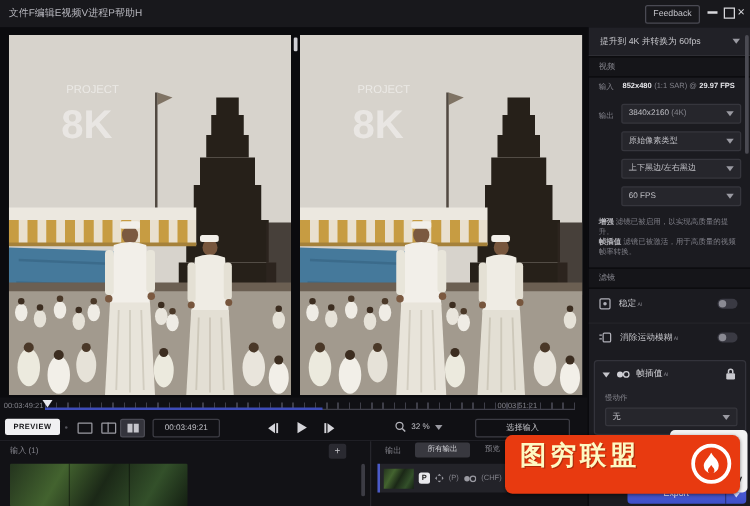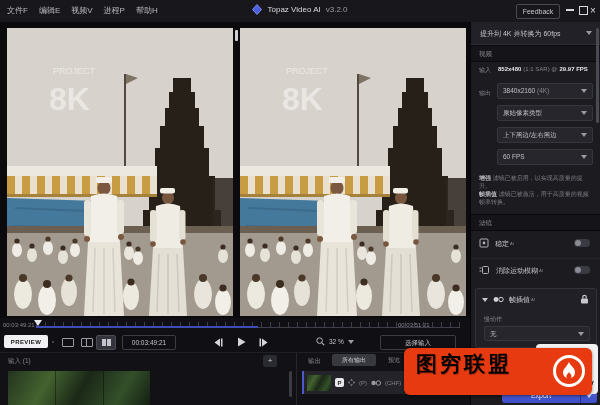--- a/index.html
+++ b/index.html
@@ -25,33 +25,26 @@
   .viewbtn{border:1px solid transparent;border-radius:2px;display:flex;align-items:center;justify-content:center;}
   .ticks{background:repeating-linear-gradient(90deg,#4a4a56 0,#4a4a56 1px,transparent 1px,transparent 9px);}
   .tabpill{display:flex;align-items:center;justify-content:center;border-radius:2px;}
 </style>
 </head>
 <body>
 
 <div class="win">
 
   <div class="abs" style="left:0;top:0;width:600px;height:22px;background:#18181c;border-bottom:1px solid #060608;">
-    <div class="abs" style="left:7px;top:6px;display:flex;gap:11px;">
+    <div class="abs" style="left:7px;top:6px;display:flex;">
       <span class="t8" style="color:#b8b8bf">文件F</span>
       <span class="t8" style="color:#b8b8bf">编辑E</span>
       <span class="t8" style="color:#b8b8bf">视频V</span>
       <span class="t8" style="color:#b8b8bf">进程P</span>
       <span class="t8" style="color:#b8b8bf">帮助H</span>
-    </div>
-    <div class="abs" style="left:0;top:4px;width:600px;display:flex;justify-content:center;align-items:center;gap:5px;pointer-events:none;">
-      <svg width="10" height="11" viewBox="0 0 10 11">
-        <polygon points="5,0.5 9.5,5.5 5,10.5 0.5,5.5" fill="#4a5fe0" stroke="#8ea0ff" stroke-width="0.8"></polygon>
-      </svg>
-      <span class="t8" style="color:#dadade">Topaz Video AI</span>
-      <span class="t8" style="color:#9a9aa2">v3.2.0</span>
     </div>
     <div class="abs" style="left:516px;top:4px;width:42px;height:13px;border:1px solid #4a4a53;border-radius:2px;display:flex;align-items:center;justify-content:center;">
       <span class="t7" style="color:#c5c5cb">Feedback</span>
     </div>
     <div class="abs winbtn" style="left:566px;top:9px;width:8px;height:2px;background:#d8d8dc;"></div>
     <div class="abs" style="left:579px;top:6px;width:7px;height:7px;border:1px solid #d8d8dc;"></div>
     <div class="abs winbtn" style="left:590px;top:6px;">×</div>
   </div>
 
   <div class="abs" style="left:0;top:22px;width:470px;height:296px;background:#0b0b0e;">
@@ -444,21 +437,21 @@
     <div style="width:16px;height:15px;border-left:1px solid rgba(0,0,0,0.35);display:flex;align-items:center;justify-content:center;">
       <span class="chev" style="border-top-color:#dfe3ff;"></span>
     </div>
   </div>
 
   <div class="abs" style="left:400px;top:342px;width:200px;height:56px;">
     <div class="abs" style="left:136px;top:2px;width:62px;height:50px;background:#f2f2f2;border-radius:4px;">
       <span style="position:absolute;right:5px;bottom:4px;font-size:9px;font-weight:bold;font-style:italic;color:#1a1a1a;">.cn/</span>
     </div>
     <div class="abs" style="left:4px;top:6px;width:188px;height:47px;background:#e83a10;border-radius:6px;box-shadow:0 1px 3px rgba(0,0,0,0.5);">
-      <span style="position:absolute;left:12px;top:2px;font-size:21px;font-weight:bold;color:#000000;letter-spacing:3px;text-shadow:1px 1px 0 rgba(0,0,0,0.25);">图穷联盟</span>
+      <span style="position:absolute;left:12px;top:2px;font-size:21px;font-weight:bold;color:#fef9c3;letter-spacing:3px;text-shadow:1px 1px 0 rgba(0,0,0,0.25);">图穷联盟</span>
       <div style="position:absolute;left:149px;top:7px;width:32px;height:32px;background:#e83a10;border:3px solid #fff;border-radius:50%;box-sizing:border-box;display:flex;align-items:center;justify-content:center;">
         <svg width="16" height="19" viewBox="0 0 16 19">
           <path d="M8 0 C9.5 4 14 5.5 14 10.5 A6 6 0 1 1 2 10.5 C2 7 6 4.5 8 0 Z" fill="#ffffff"></path>
           <path d="M8 10 C9 12 10.5 12.3 10.5 14 A2.6 2.6 0 1 1 5.4 14 C5.4 12.5 7 12 8 10 Z" fill="#e83a10"></path>
         </svg>
       </div>
     </div>
   </div>
 
 </div>

